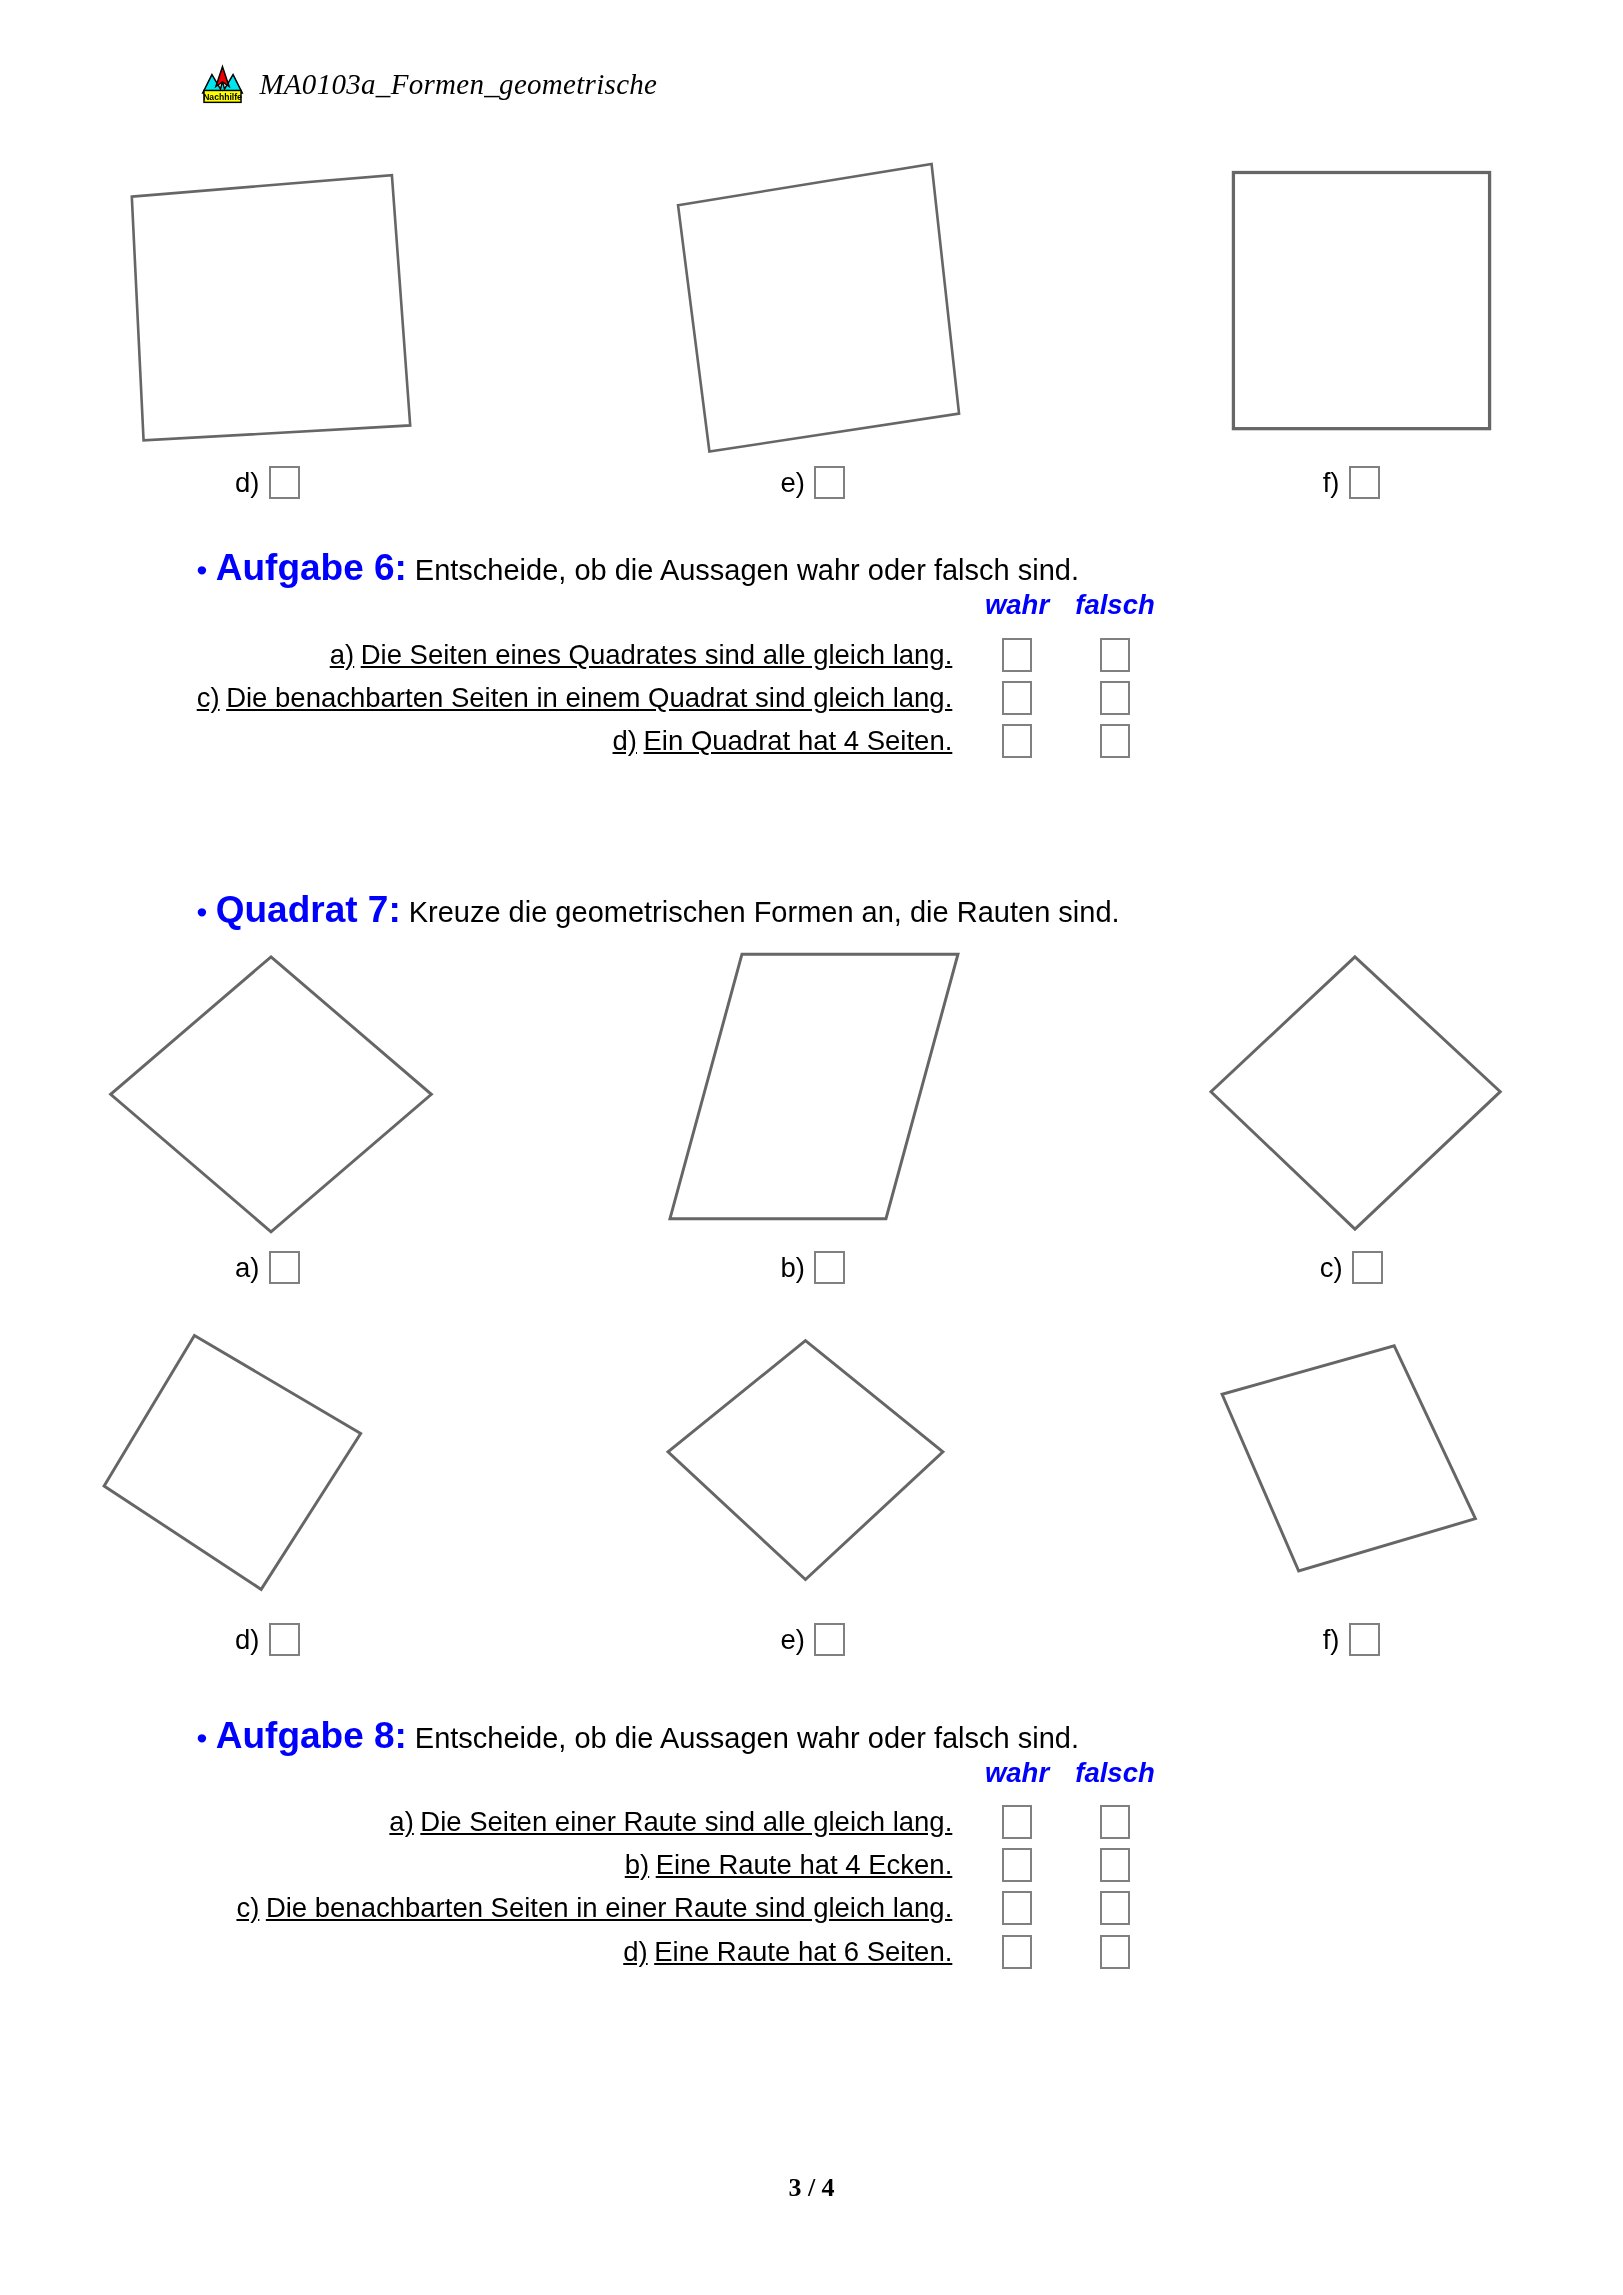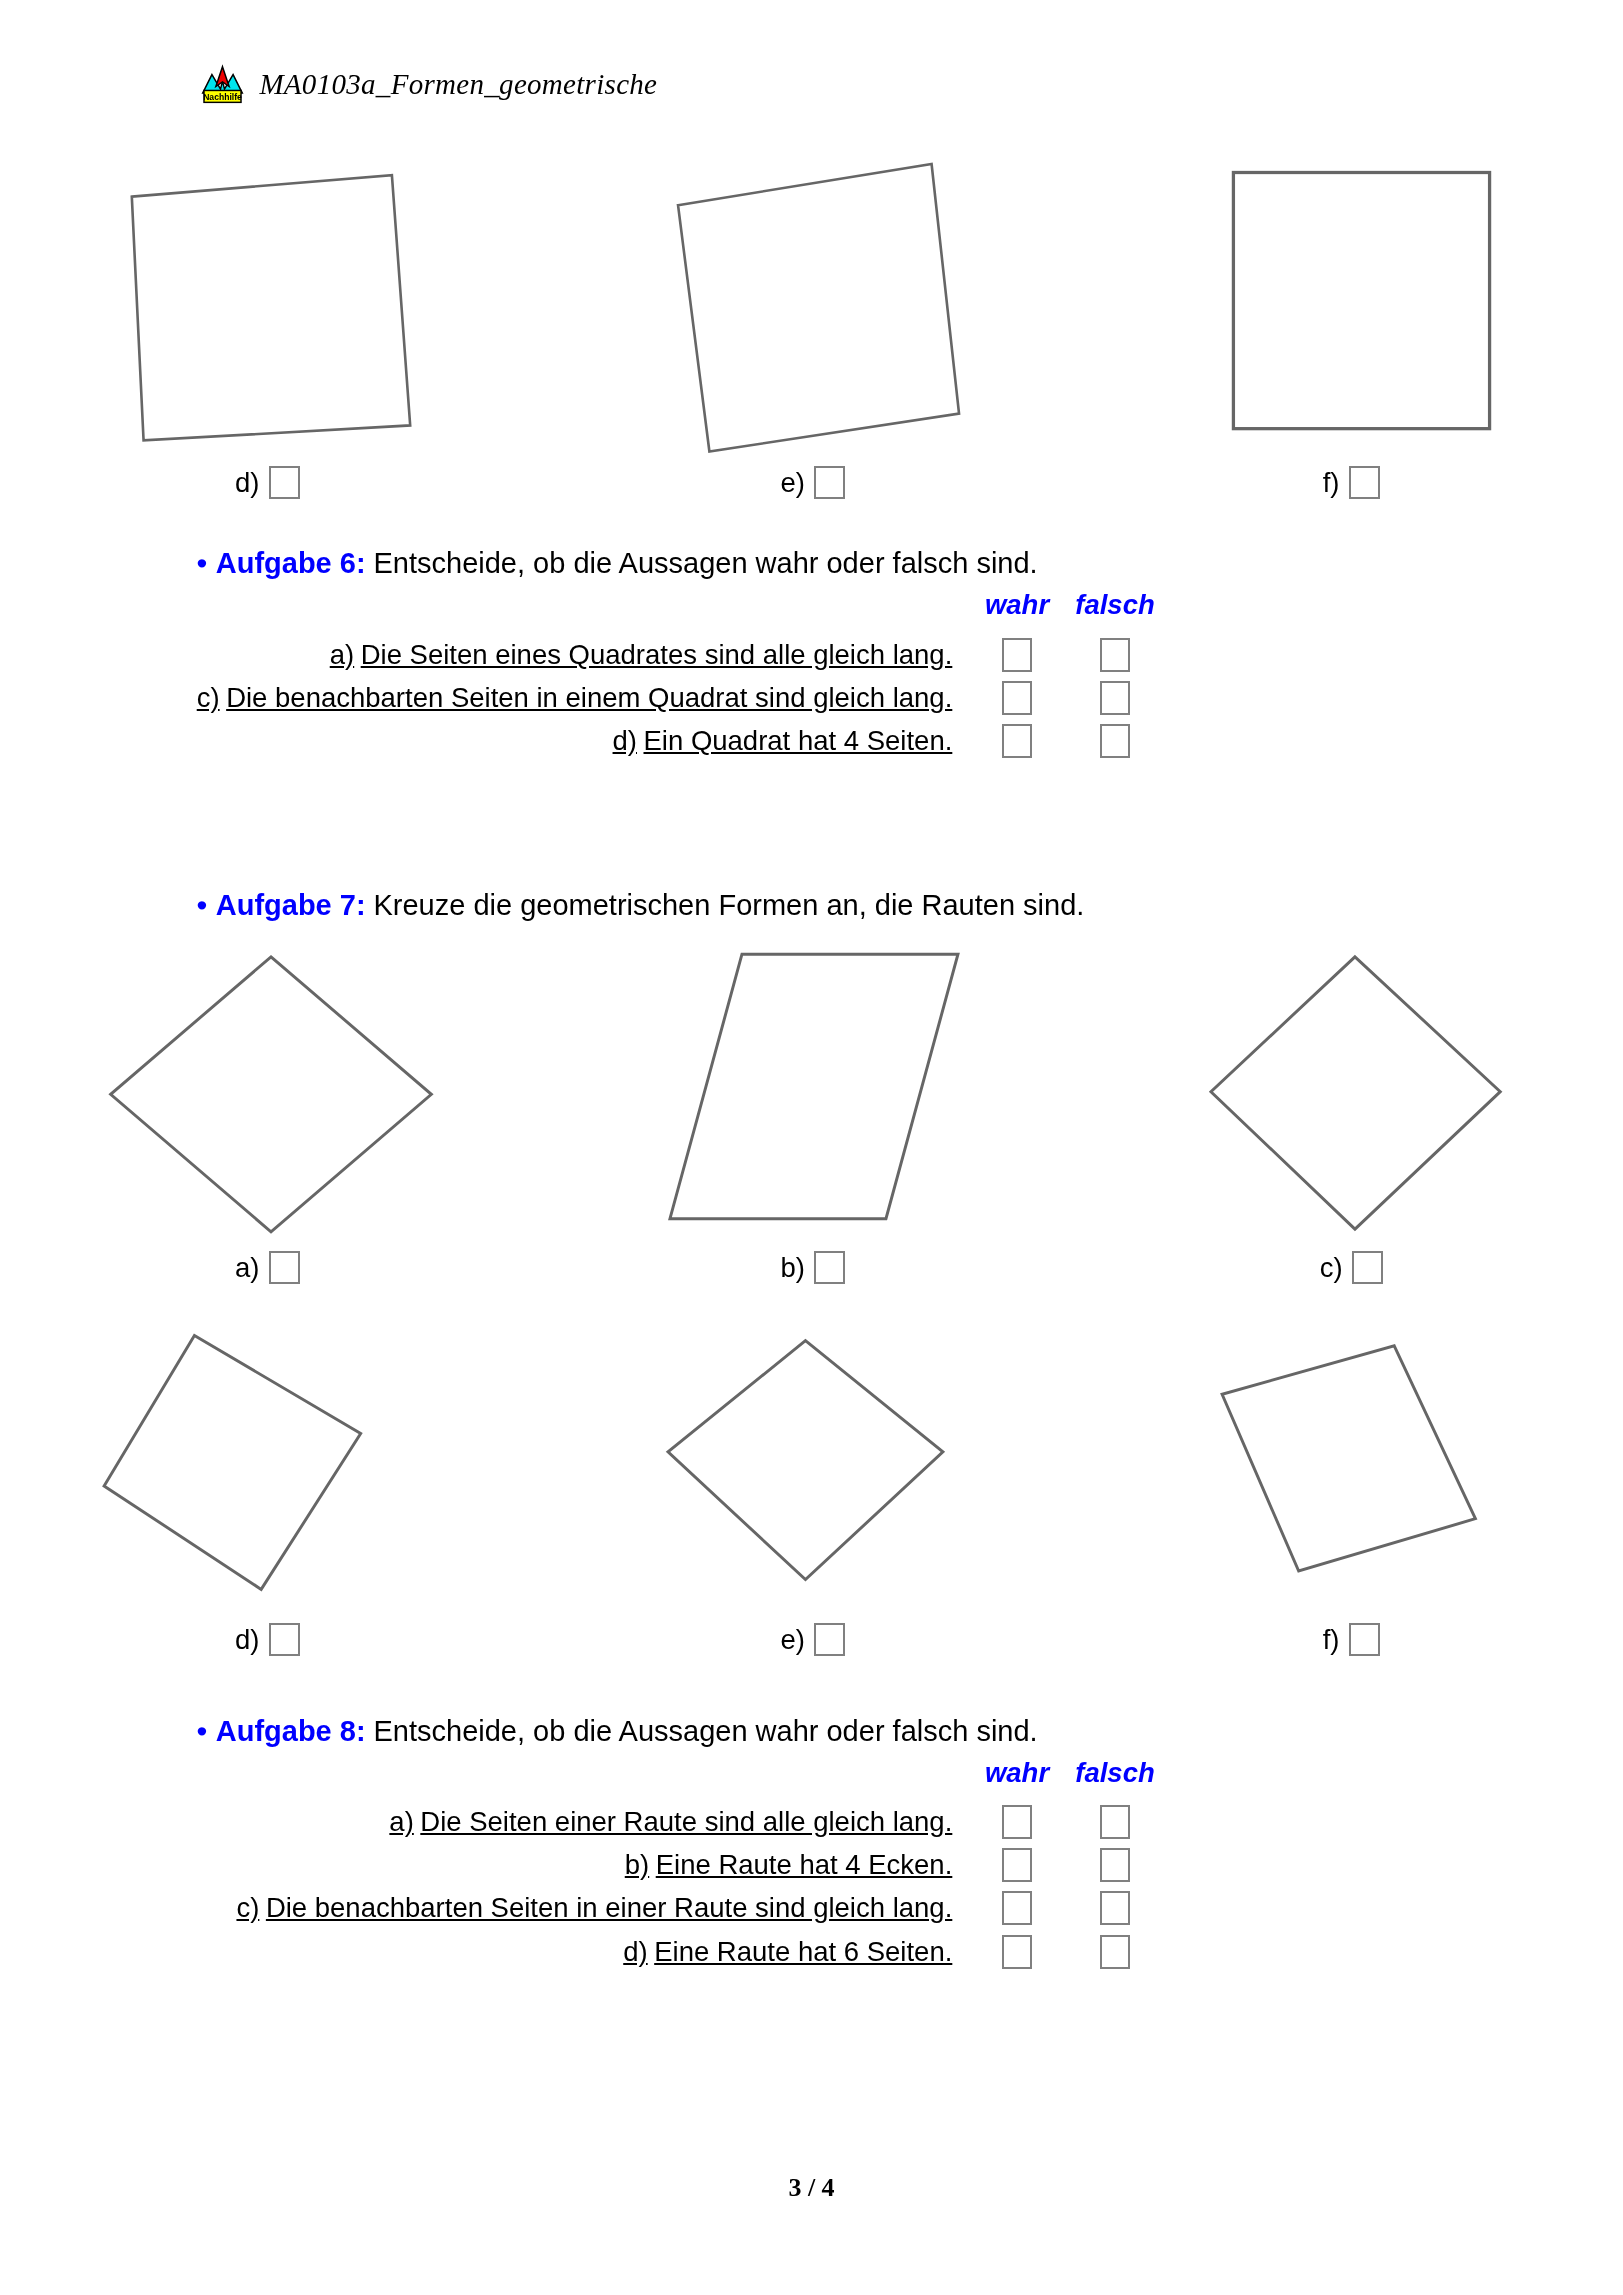--- a/index.html
+++ b/index.html
@@ -95,21 +95,21 @@
     color: #0000ff;
     font-size: 19.6px;
     margin-right: 7.9px;
     line-height: 1;
     position: relative;
     top: -3.9px;
   }
   .task-label {
     color: #0000ff;
     font-weight: bold;
-    font-size: 29px;
+    font-size: 37px;
     margin-right: 7.9px;
   }
   .task-text {
     color: #000000;
     font-size: 29px;
   }
 
   
   .tf-block {
     position: absolute;
@@ -272,21 +272,21 @@
         <span class="tf-box"></span>
       </span>
       <span class="tf-cell">
         <span class="tf-box"></span>
       </span>
     </div>
   </div>
 
   <div class="task-heading" style="left:196px; top:889px;">
     <span class="bullet">●</span>
-    <span class="task-label">Aufgabe 7:</span>
+    <span class="task-label">Quadrat 7:</span>
     <span class="task-text">Kreuze die geometrischen Formen an, die Rauten sind.</span>
   </div>
 
   <div class="shape-row" style="top:949px;">
 
     <div class="shape-cell">
       <div class="shape-box">
         <svg width="334" height="288" viewBox="0 0 510 440">
           <polygon points="255,12 500,222 255,432 10,222" fill="#ffffff" stroke="#666666" stroke-width="4.5"></polygon>
         </svg>

